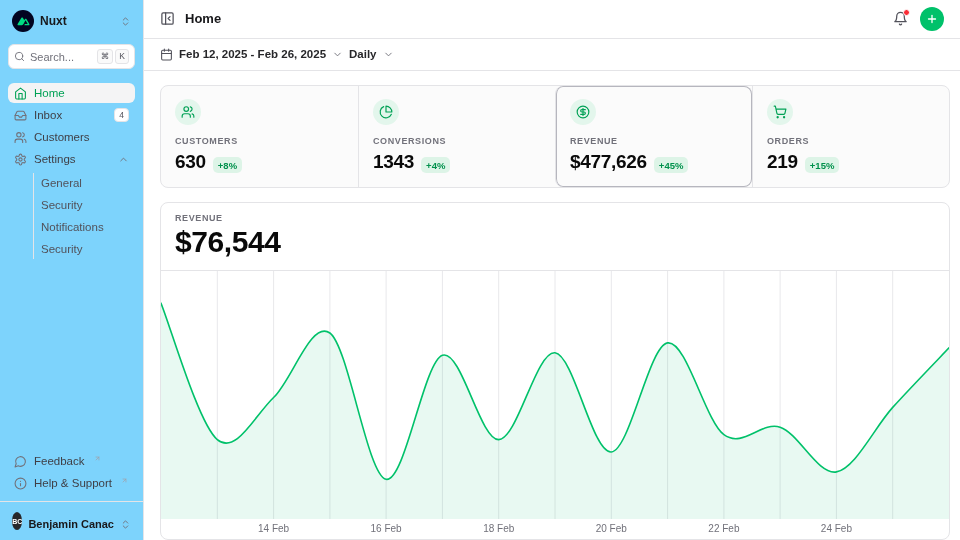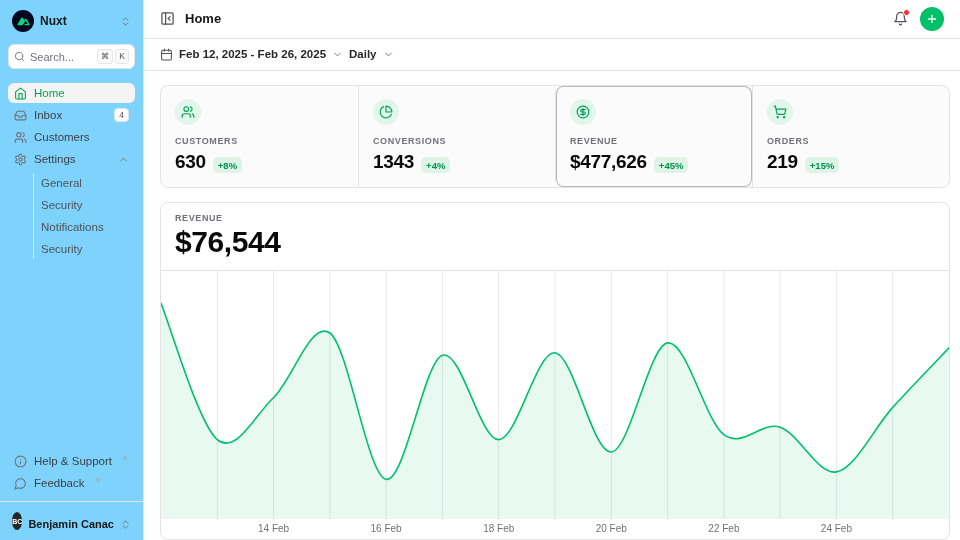--- a/index.html
+++ b/index.html
@@ -177,40 +177,40 @@
       <div class="sub-item">Security</div>
       <div class="sub-item">Notifications</div>
       <div class="sub-item">Security</div>
     </div>
   </nav>
 
   <div class="sb-bottom">
     <div class="nav-item">
       <span class="nico">
         <svg width="13" height="13" viewBox="0 0 24 24" fill="none" stroke="currentColor" stroke-width="2" stroke-linecap="round" stroke-linejoin="round">
-            <circle cx="12" cy="12" r="10"></circle>
-            <path d="M12 16v-4"></path>
-            <path d="M12 8h.01"></path>
-          </svg>
-      </span>
-      <span>Help &amp; Support</span>
+            <path d="M7.9 20A9 9 0 1 0 4 16.1L2 22Z"></path>
+          </svg>
+      </span>
+      <span>Feedback</span>
       <span class="link-arrow">
         <svg width="7" height="7" viewBox="0 0 24 24" fill="none" stroke="currentColor" stroke-width="2.5" stroke-linecap="round" stroke-linejoin="round">
             <path d="M7 7h10v10"></path>
             <path d="M7 17 17 7"></path>
           </svg>
       </span>
     </div>
     <div class="nav-item">
       <span class="nico">
         <svg width="13" height="13" viewBox="0 0 24 24" fill="none" stroke="currentColor" stroke-width="2" stroke-linecap="round" stroke-linejoin="round">
-            <path d="M7.9 20A9 9 0 1 0 4 16.1L2 22Z"></path>
-          </svg>
-      </span>
-      <span>Feedback</span>
+            <circle cx="12" cy="12" r="10"></circle>
+            <path d="M12 16v-4"></path>
+            <path d="M12 8h.01"></path>
+          </svg>
+      </span>
+      <span>Help &amp; Support</span>
       <span class="link-arrow">
         <svg width="7" height="7" viewBox="0 0 24 24" fill="none" stroke="currentColor" stroke-width="2.5" stroke-linecap="round" stroke-linejoin="round">
             <path d="M7 7h10v10"></path>
             <path d="M7 17 17 7"></path>
           </svg>
       </span>
     </div>
     <div class="user-sep"></div>
     <div class="user-row">
       <span class="avatar">BC</span>

